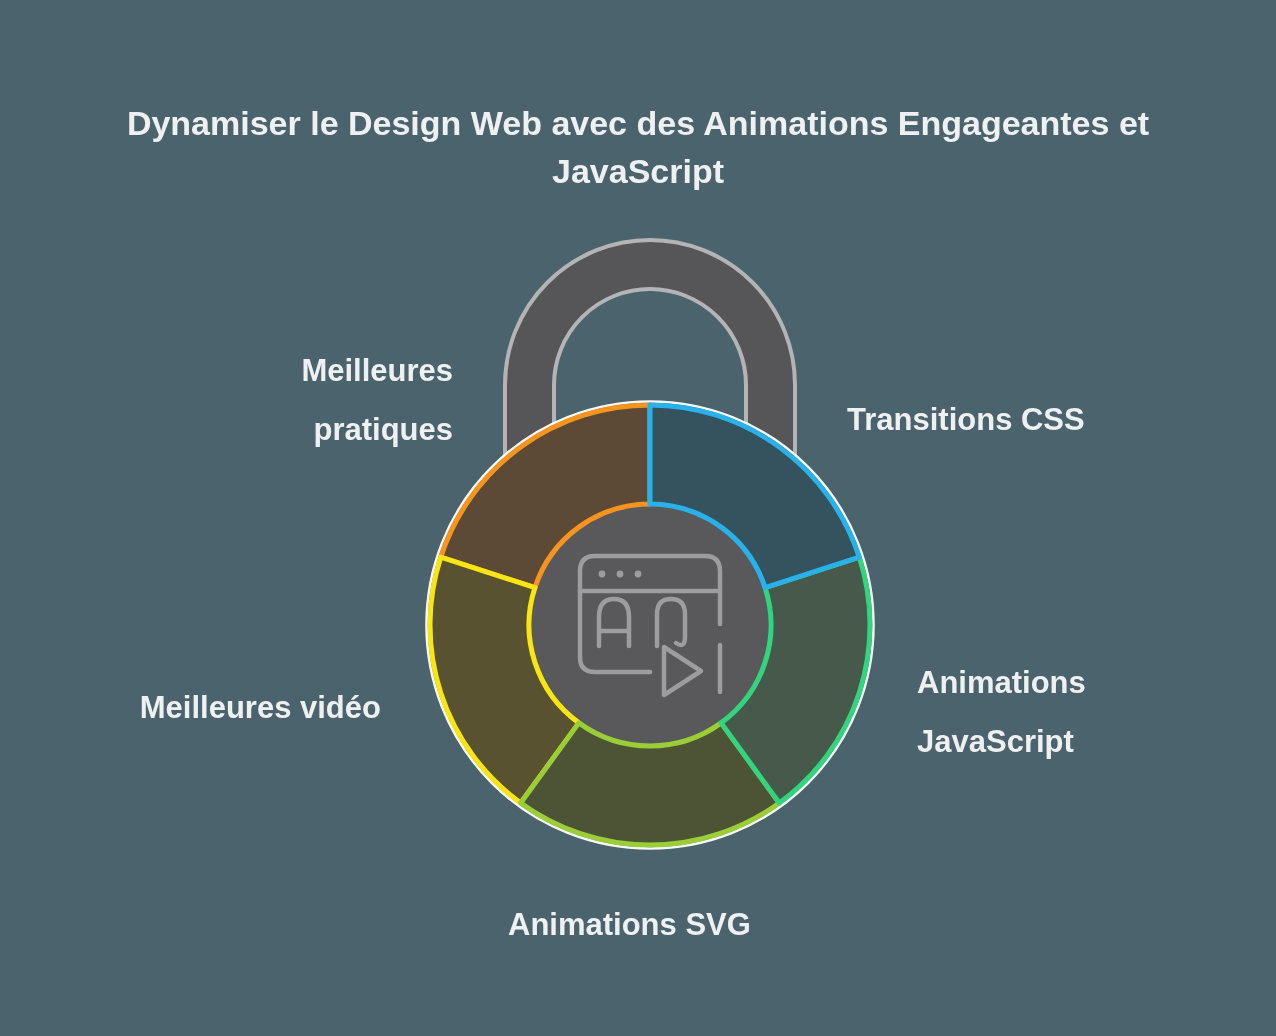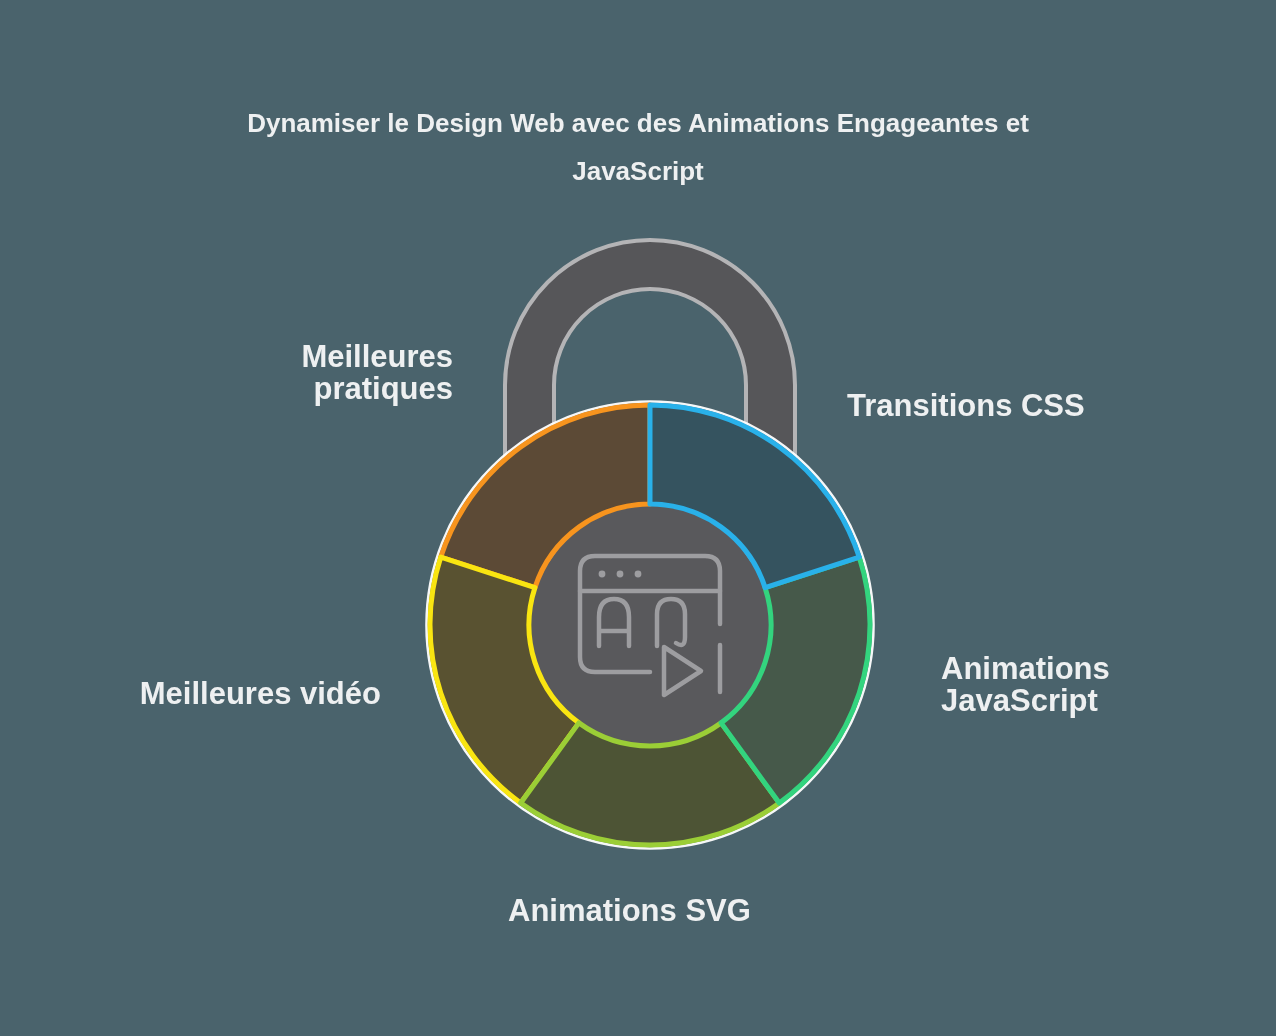--- a/index.html
+++ b/index.html
@@ -4,29 +4,29 @@
 <style>
   :root{
     --bg:#4a636c; --text:#eef0f1;
   }
   *{margin:0;padding:0;box-sizing:border-box;}
   html,body{width:1276px;height:1036px;overflow:hidden;}
   body{background:var(--bg);font-family:"Liberation Sans",sans-serif;}
   .stage{position:relative;width:1276px;height:1036px;}
   .title{
     position:absolute;top:99px;left:0;right:0;
-    text-align:center;font-size:26px;line-height:48px;font-weight:700;color:var(--text);
+    text-align:center;font-size:34px;line-height:48px;font-weight:700;color:var(--text);
   }
   .diagram-svg{position:absolute;top:0;left:0;width:1276px;height:1036px;}
   .label{
-    position:absolute;font-weight:700;font-size:31px;line-height:32px;color:var(--text);
+    position:absolute;font-weight:700;font-size:31px;line-height:59px;color:var(--text);
   }
   #lbl-pratiques{right:823px;top:341px;width:205px;text-align:right;}
   #lbl-css{left:847px;top:390px;white-space:nowrap;}
-  #lbl-js{left:917px;top:653px;width:235px;text-align:left;margin-left:24px;}
+  #lbl-js{left:917px;top:653px;width:235px;text-align:left;}
   #lbl-video{right:895px;top:678px;white-space:nowrap;text-align:right;}
   #lbl-svg{left:508px;top:895px;white-space:nowrap;}
 </style>
 </head>
 <body>
 
 <div class="stage">
 
   <h1 class="title"><span>Dynamiser le Design Web avec des Animations Engageantes et</span><br><span>JavaScript</span></h1>
 

